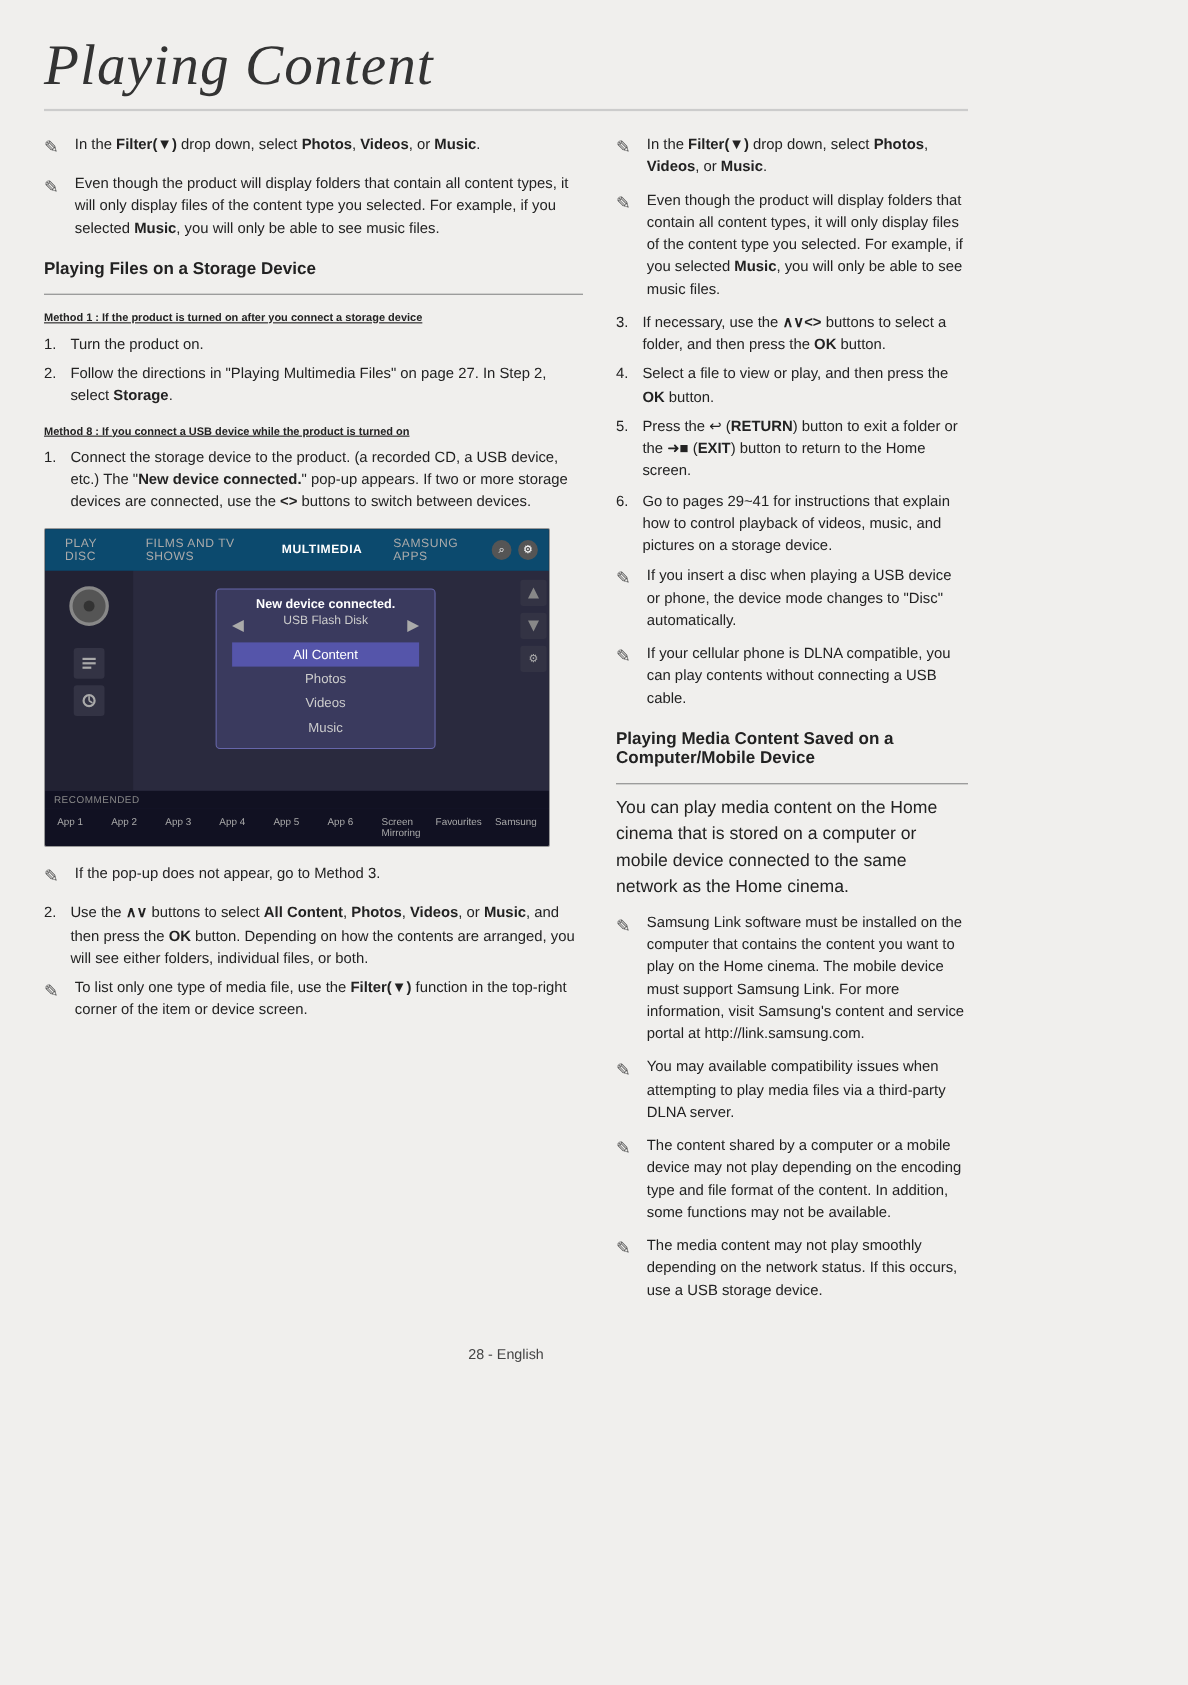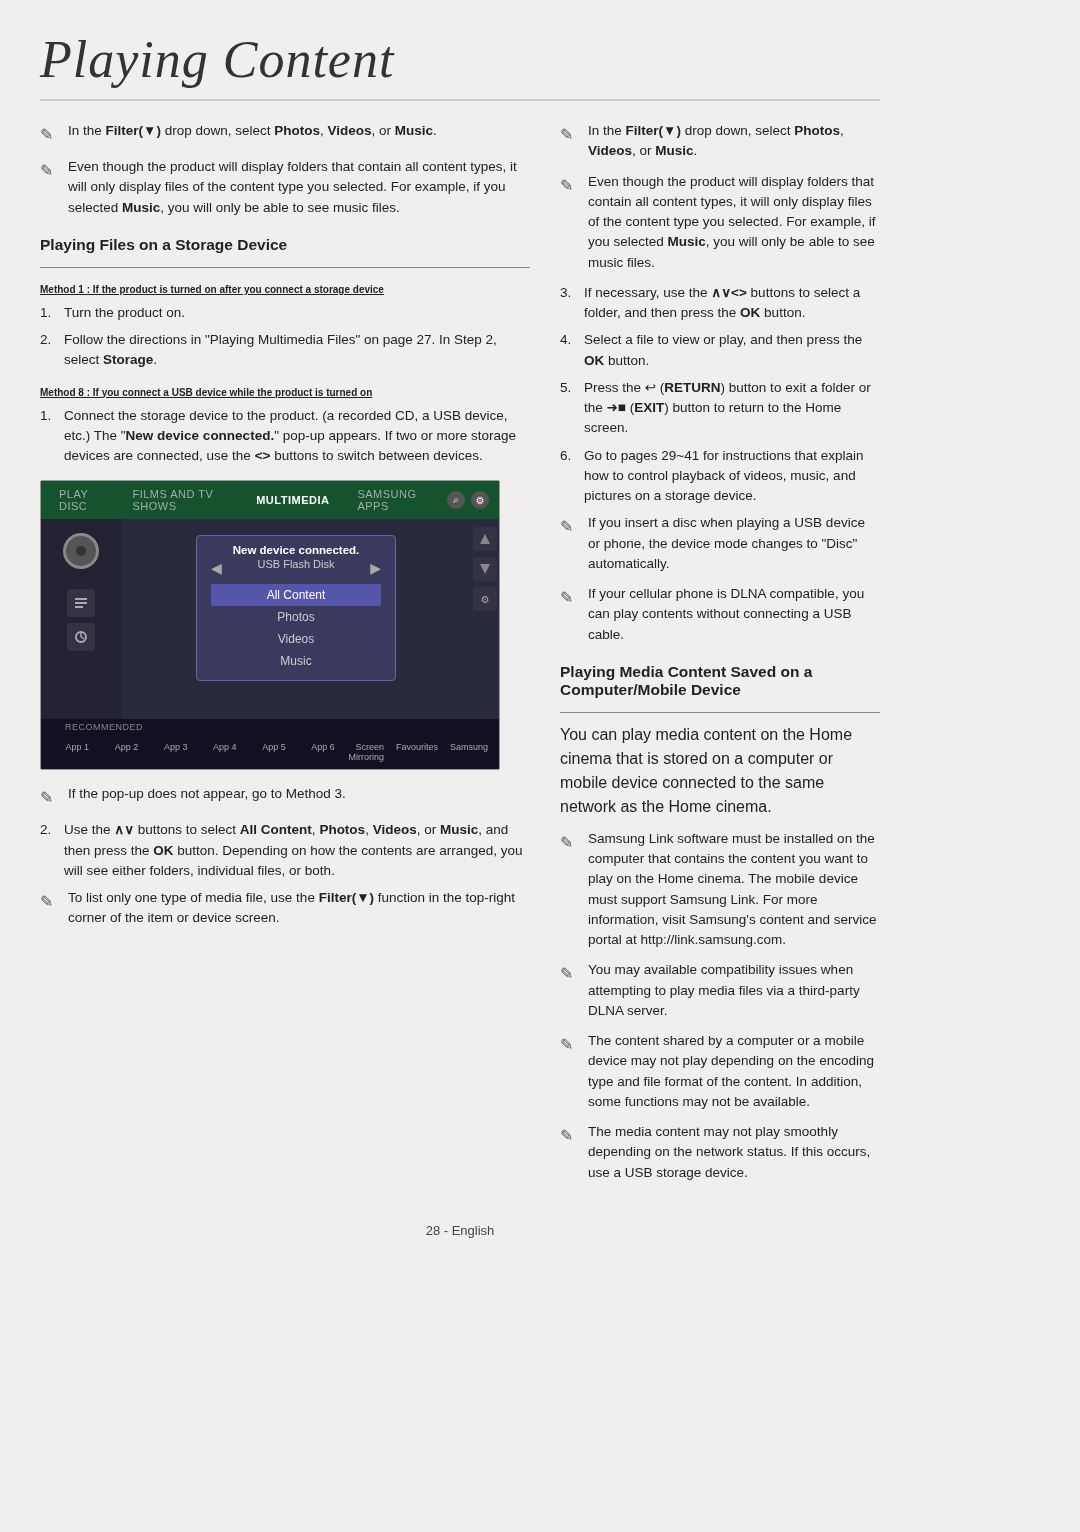--- a/index.html
+++ b/index.html
@@ -100,21 +100,21 @@
     }
     .ui-screenshot {
       width: 460px;
       margin: 14px 0 14px 0;
       border: 1px solid #999;
       border-radius: 2px;
       overflow: hidden;
       background: #1a1a2e;
     }
     .ui-top-bar {
-      background: #14532d;
+      background: #0c4a6e;
       display: flex;
       align-items: center;
       padding: 4px 10px;
       gap: 12px;
     }
     .ui-nav-item {
       font-size: 11px;
       color: #aaa;
       padding: 3px 8px;
       text-transform: uppercase;
@@ -220,21 +220,21 @@
     .ui-bottom-bar {
       background: #111122;
       display: flex;
       padding: 4px 6px;
       gap: 2px;
     }
     .ui-bottom-item {
       font-size: 9px;
       color: #aaa;
       padding: 3px 5px;
-      text-align: right;
+      text-align: left;
       flex: 1;
     }
     .ui-sidebar-icons {
       margin-top: 10px;
       display: flex;
       flex-direction: column;
       gap: 6px;
       align-items: center;
     }
     .ui-sidebar-icon {
@@ -374,21 +374,21 @@
                 </svg>
             </div>
             <div class="right-icon">
               <svg width="14" height="14" viewBox="0 0 14 14">
                   <polygon points="7,12 12,2 2,2" fill="#888"></polygon>
                 </svg>
             </div>
             <div class="right-icon">⚙</div>
           </div>
         </div>
-        <div style="background:#111122; padding: 3px 24px; display:flex; align-items:center; gap:2px;">
+        <div style="background:#111122; padding: 3px 8px; display:flex; align-items:center; gap:2px;">
           <span style="font-size:9px; color:#888; text-transform:uppercase; letter-spacing:0.5px;">RECOMMENDED</span>
         </div>
         <div class="ui-bottom-bar">
           <span class="ui-bottom-item">App 1</span>
           <span class="ui-bottom-item">App 2</span>
           <span class="ui-bottom-item">App 3</span>
           <span class="ui-bottom-item">App 4</span>
           <span class="ui-bottom-item">App 5</span>
           <span class="ui-bottom-item">App 6</span>
           <span class="ui-bottom-item">Screen Mirroring</span>

